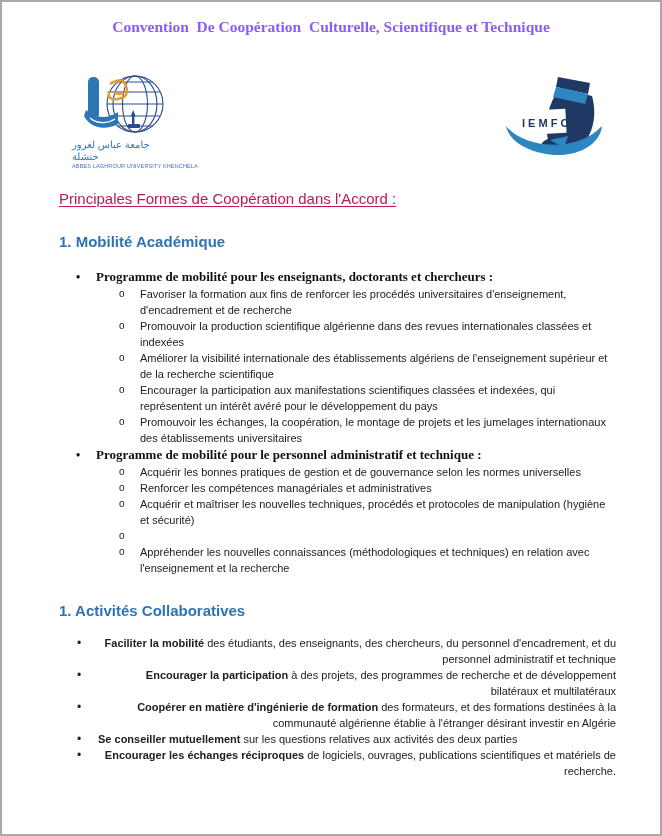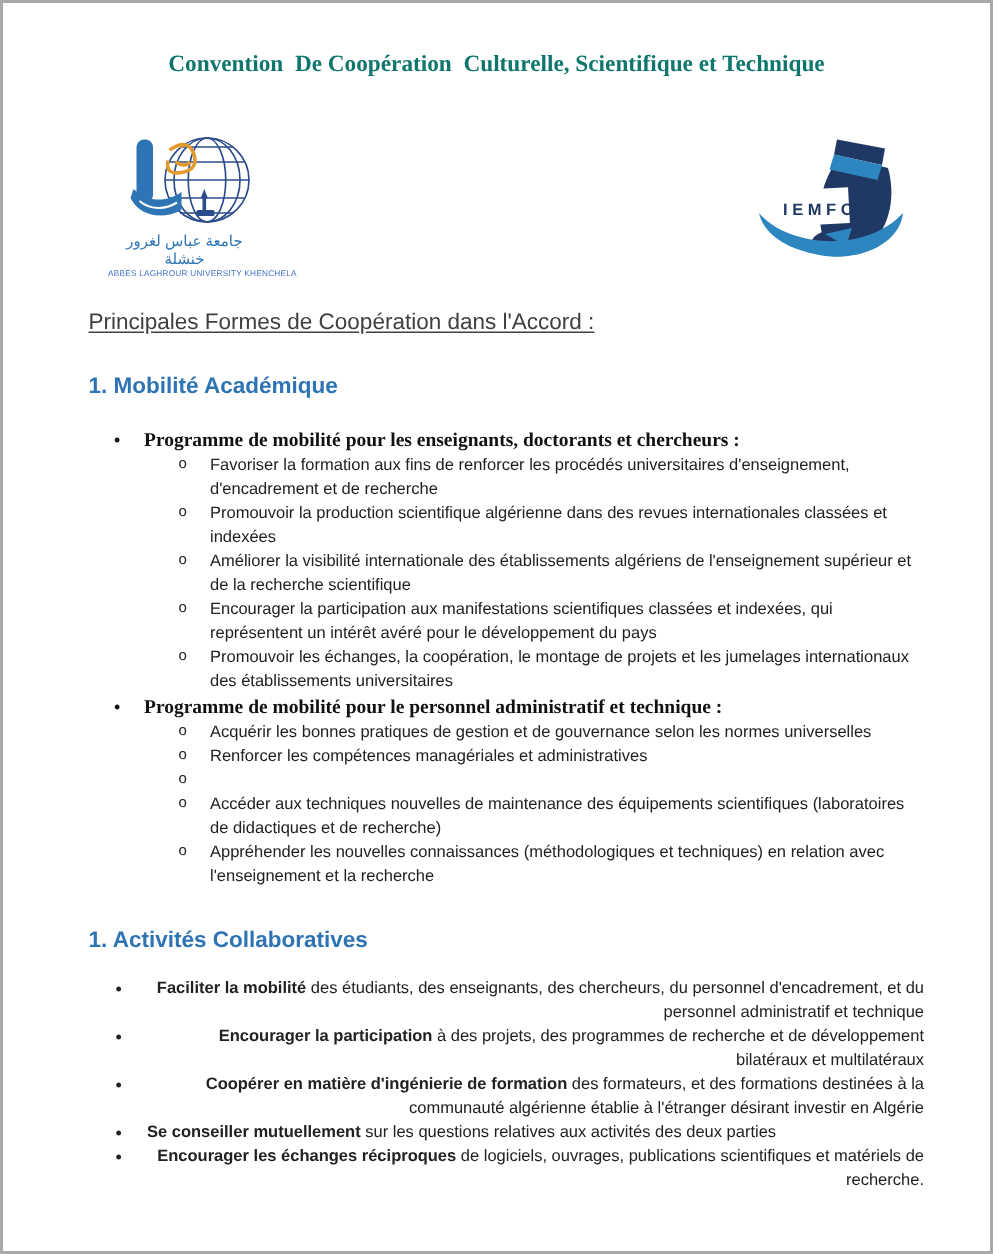--- a/index.html
+++ b/index.html
@@ -7,44 +7,44 @@
     position:relative;
     width:662px;height:836px;
     box-sizing:border-box;
     border:2px solid #a9a9a9;
     background:#ffffff;
     font-family:"Liberation Sans",sans-serif;
     color:#212121;
     overflow:hidden;
   }
   .title{
-    margin:32px 40px 0;
+    margin:16px 40px 0;
     text-align:center;
     font-family:"Liberation Serif",serif;
     font-weight:700;
     font-size:15.5px;
-    color:#0f766e;
+    color:#8b5cf6;
     white-space:pre-wrap;
   }
   .logo-row{
     display:flex;
     justify-content:space-between;
     align-items:flex-start;
     margin-top:36px;
     padding:0 48px 0 70px;
     height:96px;
   }
-  .left-logo{width:102px;text-align:center;}
+  .left-logo{width:102px;text-align:left;}
   .arabic{font-size:10px;color:#2E75B6;line-height:1.15;margin-top:-1px;direction:rtl;}
   .latin{font-size:5.5px;color:#4472C4;letter-spacing:0.15px;margin-top:1px;white-space:nowrap;}
   .right-logo{width:114px;margin-top:2px;}
   .main-heading{
     margin:22px 44px 14px 57px;
     font-size:15px;
-    color:#404040;
+    color:#be185d;
     text-decoration:underline;
     text-underline-offset:2px;
     font-weight:400;
   }
   .section-heading{
     margin:26px 44px 0 57px;
     font-size:15px;
     color:#2E74B5;
     font-weight:700;
   }
@@ -187,24 +187,24 @@
           <li class="l2-item">
             <span class="b2">o</span>
             <span class="l2-text">Acquérir les bonnes pratiques de gestion et de gouvernance selon les normes universelles</span>
           </li>
           <li class="l2-item">
             <span class="b2">o</span>
             <span class="l2-text">Renforcer les compétences managériales et administratives</span>
           </li>
           <li class="l2-item">
             <span class="b2">o</span>
-          </li>
-          <li class="l2-item">
-            <span class="b2">o</span>
-            <span class="l2-text">Accéder aux techniques nouvelles de maintenance des équipements scientifiques (laboratoires de didactiques et de recherche)</span>
+            <span class="l2-text">Acquérir et maîtriser les nouvelles techniques, procédés et protocoles de manipulation (hygiène et sécurité)</span>
+          </li>
+          <li class="l2-item">
+            <span class="b2">o</span>
           </li>
           <li class="l2-item">
             <span class="b2">o</span>
             <span class="l2-text">Appréhender les nouvelles connaissances (méthodologiques et techniques) en relation avec l'enseignement et la recherche</span>
           </li>
         </ul>
       </li>
     </ul>
 
   <div class="section-heading">1. Activités Collaboratives</div>

